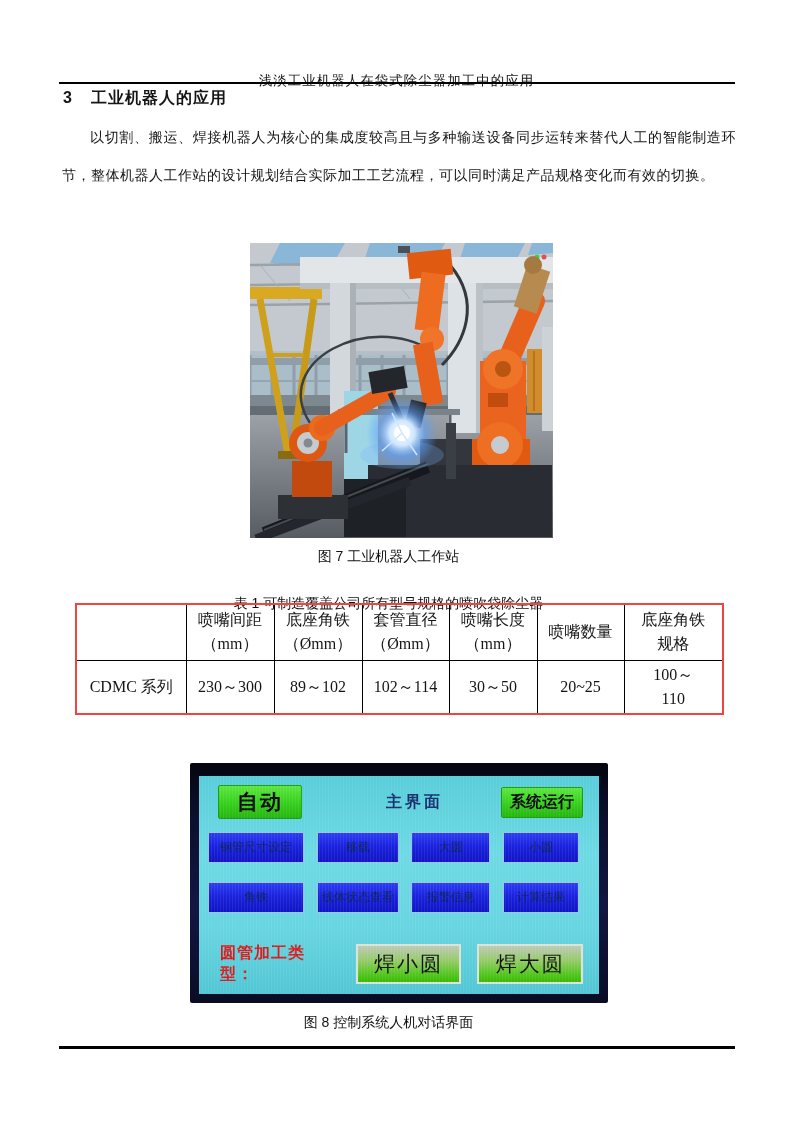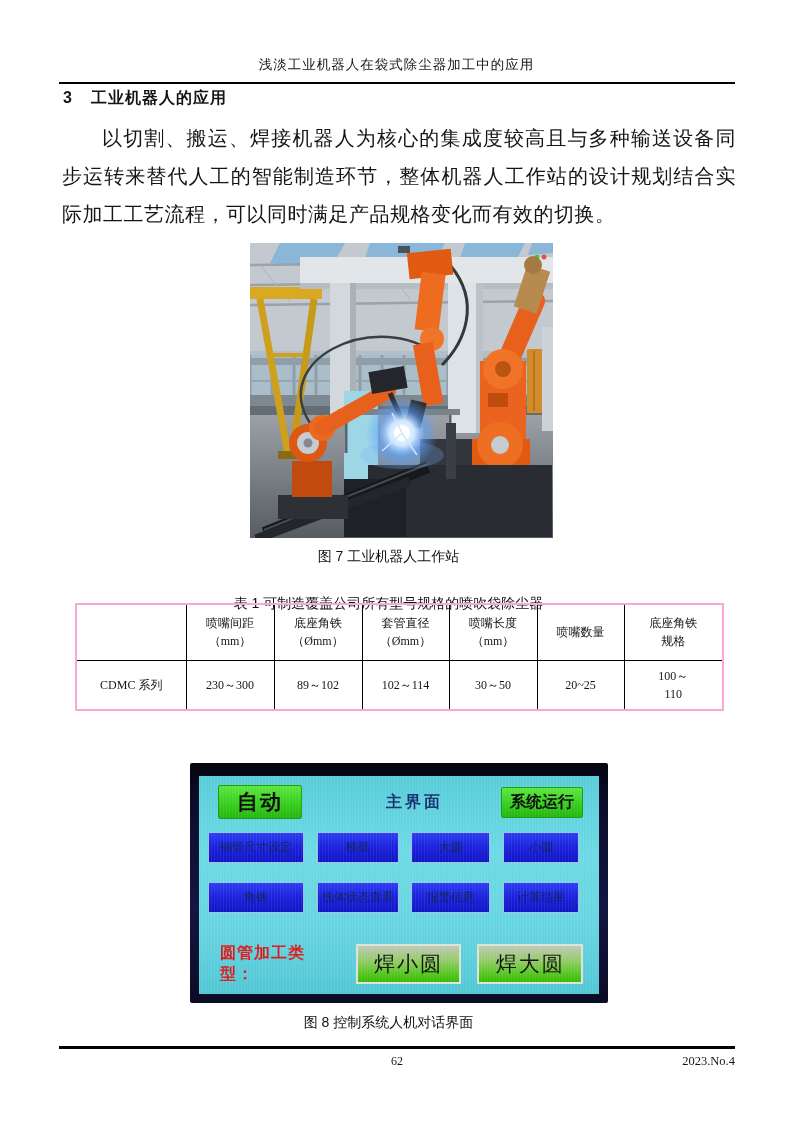--- a/index.html
+++ b/index.html
@@ -1,45 +1,45 @@
 <!DOCTYPE html>
 <html><head>
 <meta charset="utf-8">
 <style>
   html,body{margin:0;padding:0;background:#ffffff;}
   .page{position:relative;width:793px;height:1122px;margin:0 auto;background:#fff;overflow:hidden;
         font-family:"Liberation Serif","DejaVu Serif",serif;color:#151515;}
 
   
-  .header-title{position:absolute;top:56px;left:0;right:0;text-align:center;
+  .header-title{position:absolute;top:72px;left:0;right:0;text-align:center;
                 font-size:13.5px;letter-spacing:1px;}
   .header-rule{position:absolute;top:82px;left:59px;width:676px;border-top:2px solid #000;}
 
   .section-heading{position:absolute;top:88px;left:63px;margin:0;
                    font-family:"Liberation Sans","DejaVu Sans",sans-serif;
                    font-size:16px;font-weight:bold;letter-spacing:1px;}
   .section-heading .num{margin-right:18px;}
 
   .body-paragraph{position:absolute;top:119px;left:62px;width:674px;margin:0;
-                  font-size:20px;line-height:38px;text-align:justify;text-indent:2em;
+                  font-size:14px;line-height:38px;text-align:justify;text-indent:2em;
                   letter-spacing:0.5px;}
 
   
   .figure-photo{position:absolute;top:243px;left:250px;width:303px;height:295px;overflow:hidden;}
   .figure-photo svg{display:block;}
 
   .caption{position:absolute;left:0;right:16px;text-align:center;
            font-family:"Liberation Sans","DejaVu Sans",sans-serif;font-size:14px;color:#111;}
   .cap-fig7{top:548px;}
   .cap-table{top:579px;margin-top:16px;}
   .cap-fig8{top:1014px;}
 
   
   .spec-table{position:absolute;top:603px;left:75px;width:647px;border-collapse:collapse;
-              border:2px solid #f9a8d4;table-layout:fixed;font-size:12px;}
+              border:2px solid #ef4444;table-layout:fixed;font-size:16px;}
   .spec-table th,.spec-table td{border:1px solid #000;text-align:center;vertical-align:middle;
               font-weight:normal;padding:2px 1px;line-height:1.5;white-space:pre-line;}
   .spec-table thead tr{height:56px;}
   .spec-table tbody tr.tall{height:50px;}
   .spec-table tbody tr{height:33px;}
 
   
   .hmi{position:absolute;top:763px;left:190px;width:418px;height:240px;box-sizing:border-box;
        padding:13px 9px 9px 9px;border-radius:2px;
        background:linear-gradient(180deg,#04050f 0%,#0b0e2a 18%,#121642 60%,#0a0c24 100%);}
@@ -290,18 +290,14 @@
         <span class="hmi-red-label">圆管加工类型：</span>
         <button class="btn-weld small">焊小圆</button>
         <button class="btn-weld large">焊大圆</button>
       </div>
     </div>
   </div>
 
   <div class="caption cap-fig8">图 8 控制系统人机对话界面</div>
 
   <div class="footer-rule"></div>
-  <div class="footer-row">
-    <span class="page-num">62</span>
-    <span class="issue">2023.No.4</span>
-  </div>
 
 </div>
 
 </body></html>

